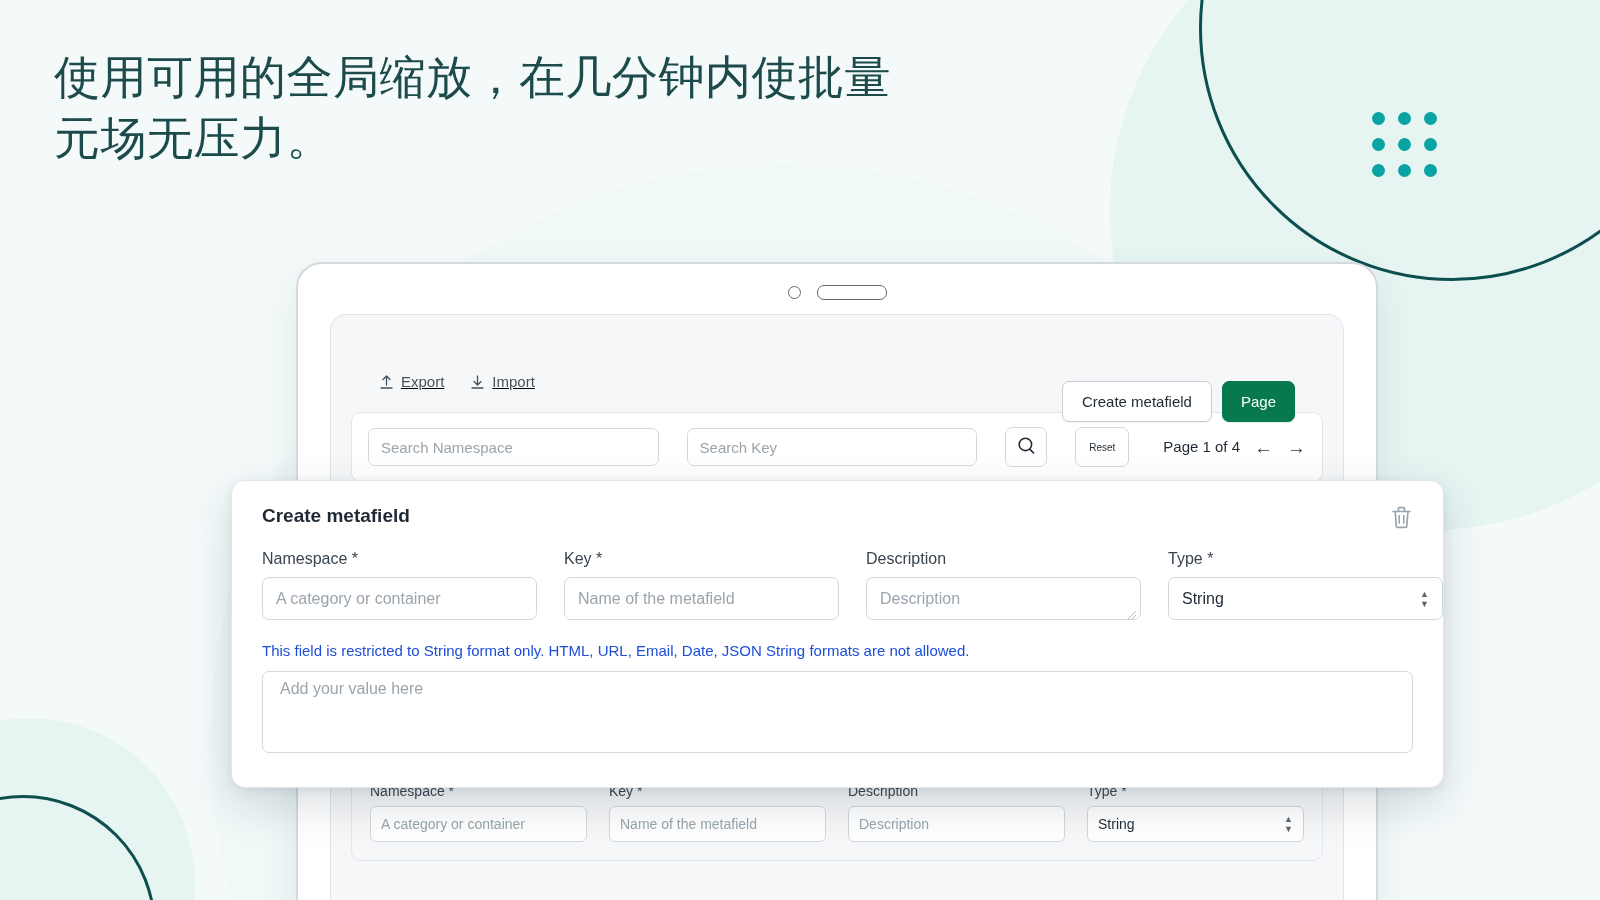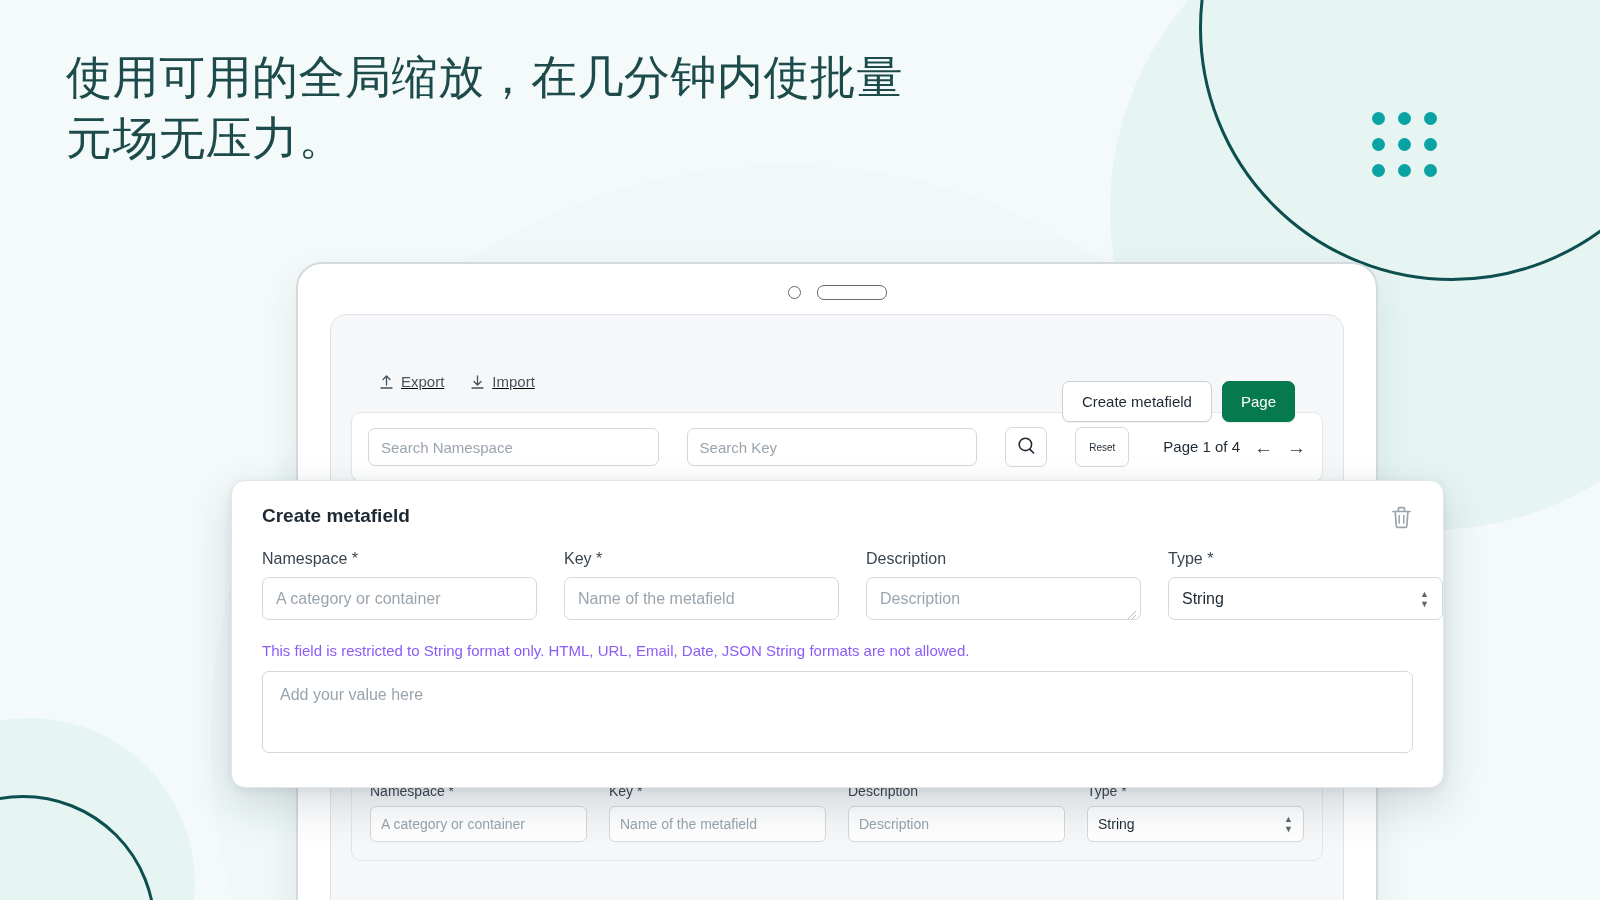--- a/index.html
+++ b/index.html
@@ -65,21 +65,21 @@
   .dot-grid i {
     display: block;
     width: 13px; height: 13px;
     border-radius: 50%;
     background: #0aa3a3;
   }
 
   
   .headline {
     position: absolute;
-    left: 66px; top: 47px;
+    left: 54px; top: 47px;
     width: 980px;
     color: #1d4b4b;
     font-size: 46px;
     line-height: 1.32;
     font-weight: 400;
     letter-spacing: .5px;
     white-space: pre-line;
   }
 
   
@@ -296,28 +296,28 @@
   .spinner-arrows {
     display: flex; flex-direction: column; gap: 2px;
     color: #5b6670; font-size: 9px; line-height: 8px;
   }
 
   .string-block { margin-top: 22px; }
   .string-label {
     font-size: 16px; color: #39444e; margin-bottom: 6px;
   }
   .string-help {
-    font-size: 15px; color: #8b5cf6; margin-bottom: 12px;
+    font-size: 15px; color: #1d4ed8; margin-bottom: 12px;
   }
   .string-area {
     height: 82px;
     border: 1px solid #d3d8de;
     border-radius: 7px;
     background: #fff;
-    padding: 14px 17px;
+    padding: 8px 17px;
     font-size: 16px; color: #9aa4ad;
     box-sizing: border-box;
   }
 
   .trash-icon { cursor: pointer; }
 </style>
 </head>
 <body>
 
 <div id="stage">

